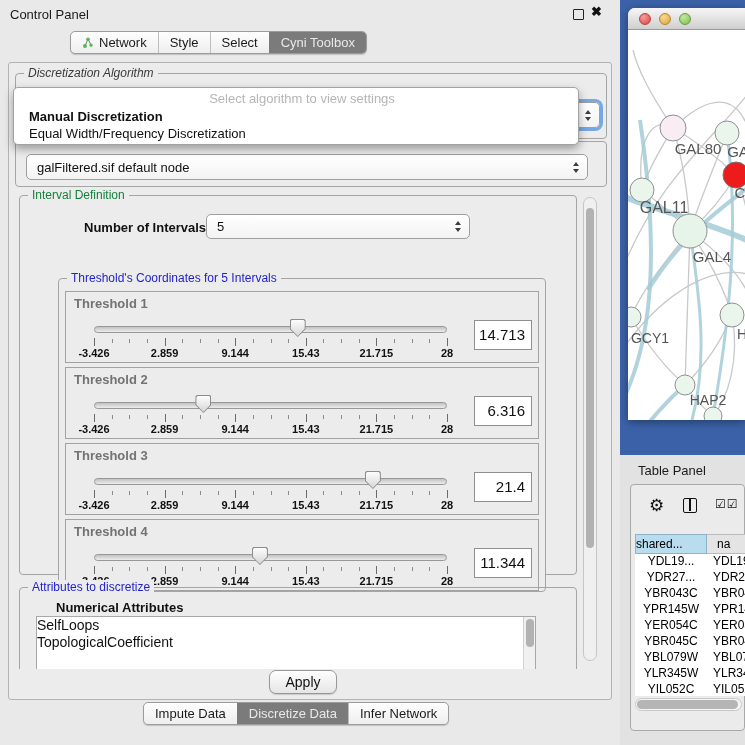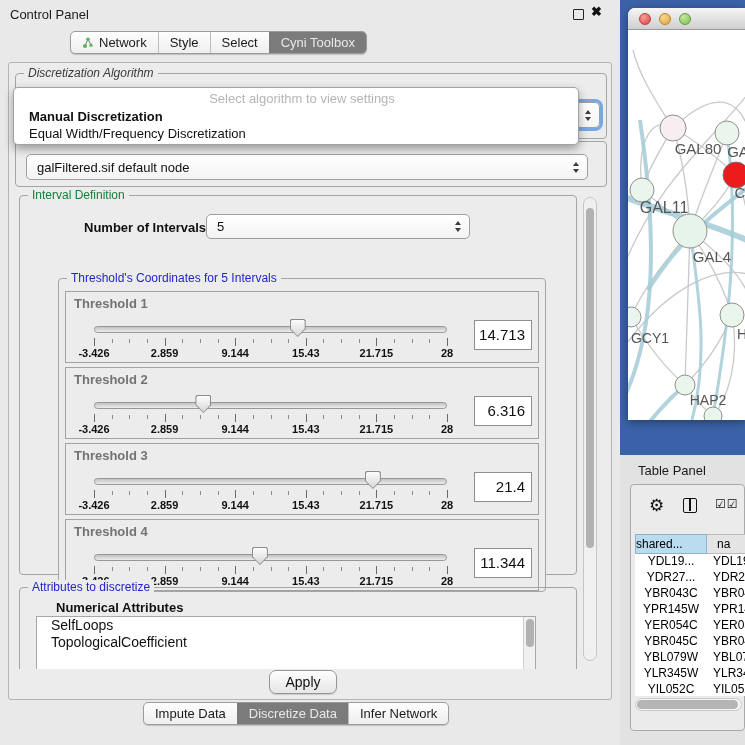--- a/index.html
+++ b/index.html
@@ -55,21 +55,21 @@
   .thr-thumb-inner{position:absolute;left:1px;top:1px;width:14px;height:16px;
              clip-path:polygon(8% 0,92% 0,100% 10%,100% 55%,50% 100%,0 55%,0 10%);background:linear-gradient(#fdfdfd,#d6d6d6);}
   .tick{position:absolute;width:1px;background:#6a6a6a;}
   .tick.minor{height:4px;top:47px;background:#8b8b8b;}
   .tick.major{height:8px;top:46px;}
   .ticklab{position:absolute;top:55px;width:50px;margin-left:-25px;text-align:center;font-size:11px;font-weight:bold;color:#111;}
   .thr-value{position:absolute;left:408px;top:28px;width:58px;height:30px;background:#fff;border:1px solid #8f8f8f;
              font-size:15px;color:#111;text-align:right;line-height:28px;padding-right:6px;}
 
   .attr-list{position:absolute;background:#fff;border:1px solid #a8a8a8;overflow:hidden;}
-  .attr-item{font-size:14px;line-height:17px;padding-left:14px;color:#111;white-space:nowrap;}
+  .attr-item{font-size:14px;line-height:17px;padding-left:0;color:#111;white-space:nowrap;}
   .vsb{position:absolute;background:#f0f0f0;border:1px solid #c6c6c6;border-radius:7px;}
   .vsb-thumb{position:absolute;left:1.5px;width:8px;background:#b2b2b2;border-radius:4px;}
 
   .apply-btn{position:absolute;left:260px;top:607px;width:68px;height:24px;border:1px solid #979797;border-radius:7px;
              background:linear-gradient(#fefefe,#e6e6e6);font-size:14px;color:#111;text-align:center;line-height:22px;
              box-shadow:0 1px 1px rgba(0,0,0,.15);}
 
   
   .right-col{position:absolute;left:620px;top:0;width:125px;height:745px;}
   .net-frame{position:absolute;left:0;top:0;width:125px;height:455px;background:#3b62a8;}

